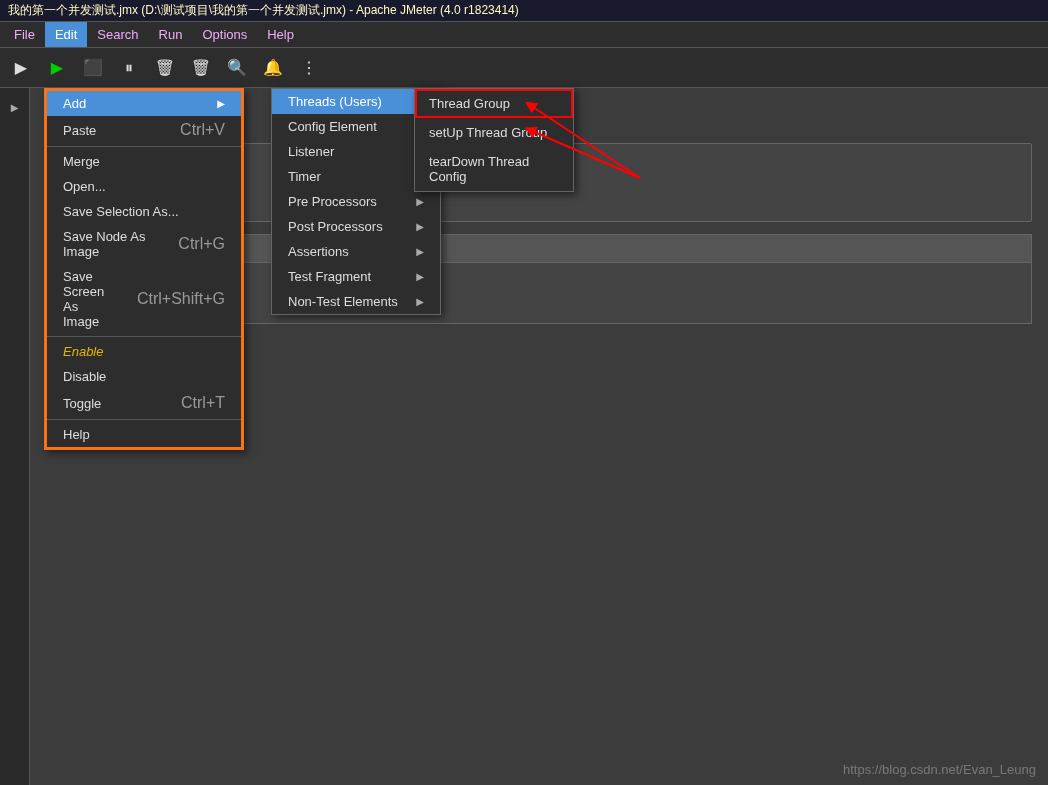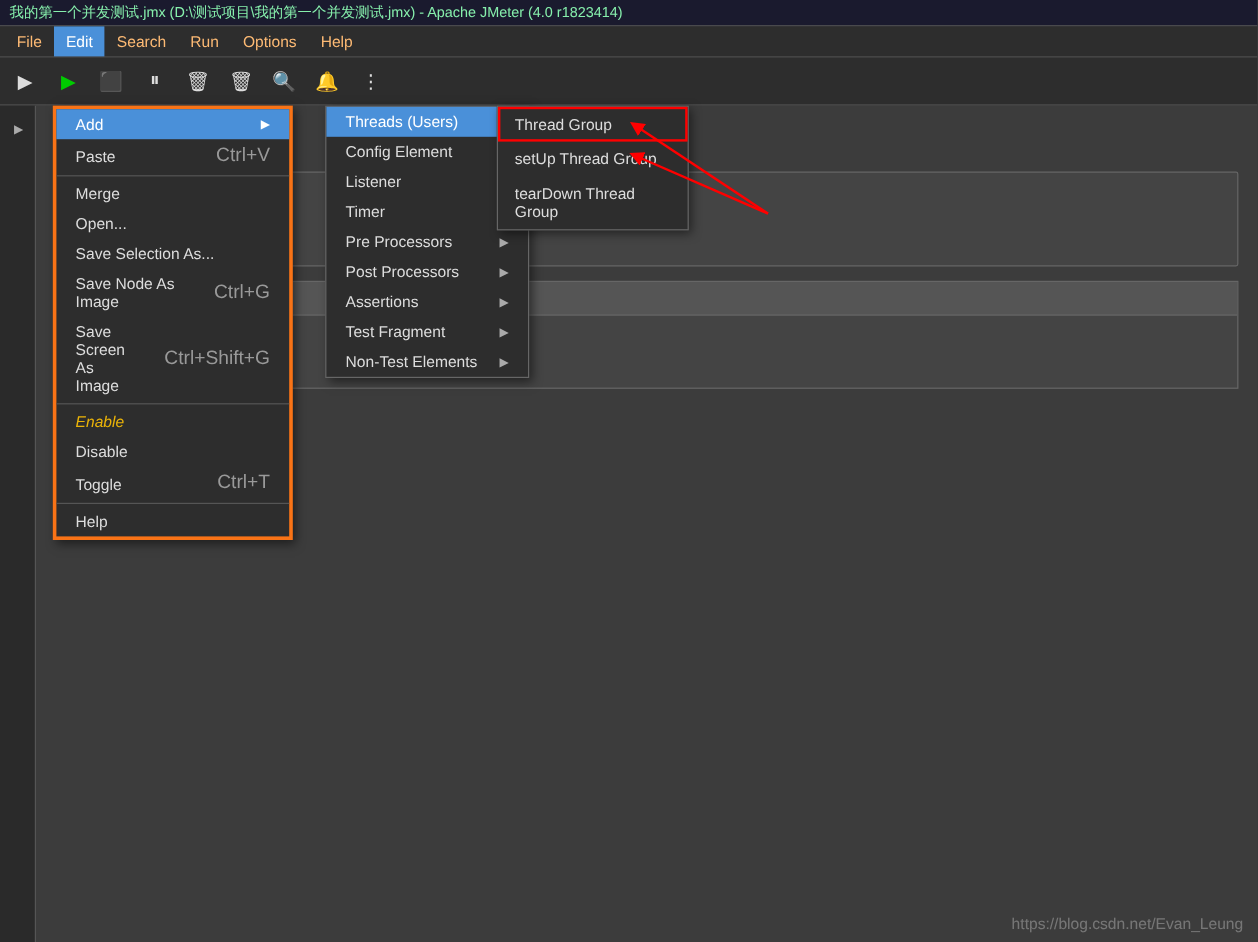--- a/index.html
+++ b/index.html
@@ -10,42 +10,42 @@
       font-family: 'Arial', sans-serif;
       font-size: 13px;
       color: #ddd;
       overflow: hidden;
       position: relative;
     }
 
     
     #title-bar {
       background: #1a1a2e;
-      color: #86efac;
+      color: #fef9c3;
       font-size: 12px;
       padding: 4px 8px;
       height: 22px;
       display: flex;
       align-items: center;
       border-bottom: 1px solid #555;
     }
 
     
     #menu-bar {
       background: #2d2d2d;
       height: 26px;
       display: flex;
       align-items: center;
       border-bottom: 1px solid #555;
       padding: 0 4px;
     }
     .menu-item {
       padding: 3px 10px;
       cursor: pointer;
-      color: #fdba74;
+      color: #f0abfc;
       font-size: 13px;
       height: 100%;
       display: flex;
       align-items: center;
     }
     .menu-item:hover, .menu-item.active {
       background: #4a90d9;
       color: white;
     }
 
@@ -396,21 +396,21 @@
   </div>
 
   <div id="threads-submenu">
     <div class="thread-group-item highlighted">
       <span>Thread Group</span>
     </div>
     <div class="thread-group-item">
       <span>setUp Thread Group</span>
     </div>
     <div class="thread-group-item">
-      <span>tearDown Thread Group</span>
+      <span>tearDown Thread Config</span>
     </div>
   </div>
 </div>
 
 <svg style="position:absolute;top:0;left:0;width:1048px;height:785px;pointer-events:none;z-index:300;">
 
   <defs>
     <marker id="arrowhead" markerWidth="6" markerHeight="6" refX="3" refY="3" orient="auto">
       <polygon points="0 0, 6 3, 0 6" fill="red"></polygon>
     </marker>

